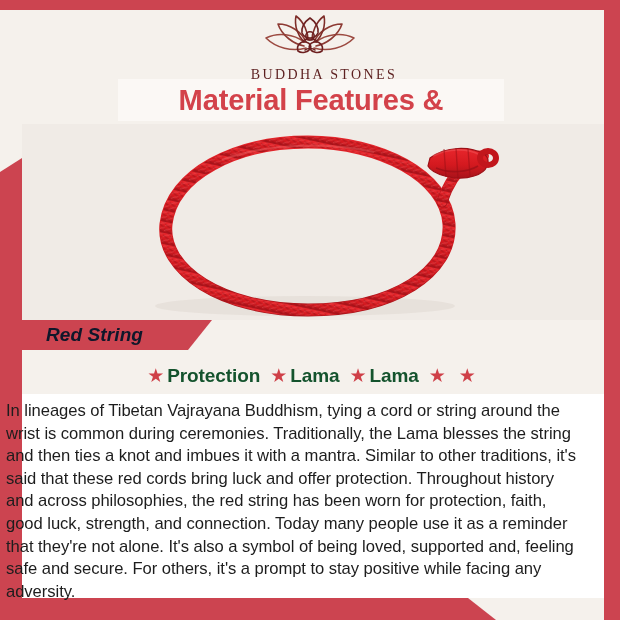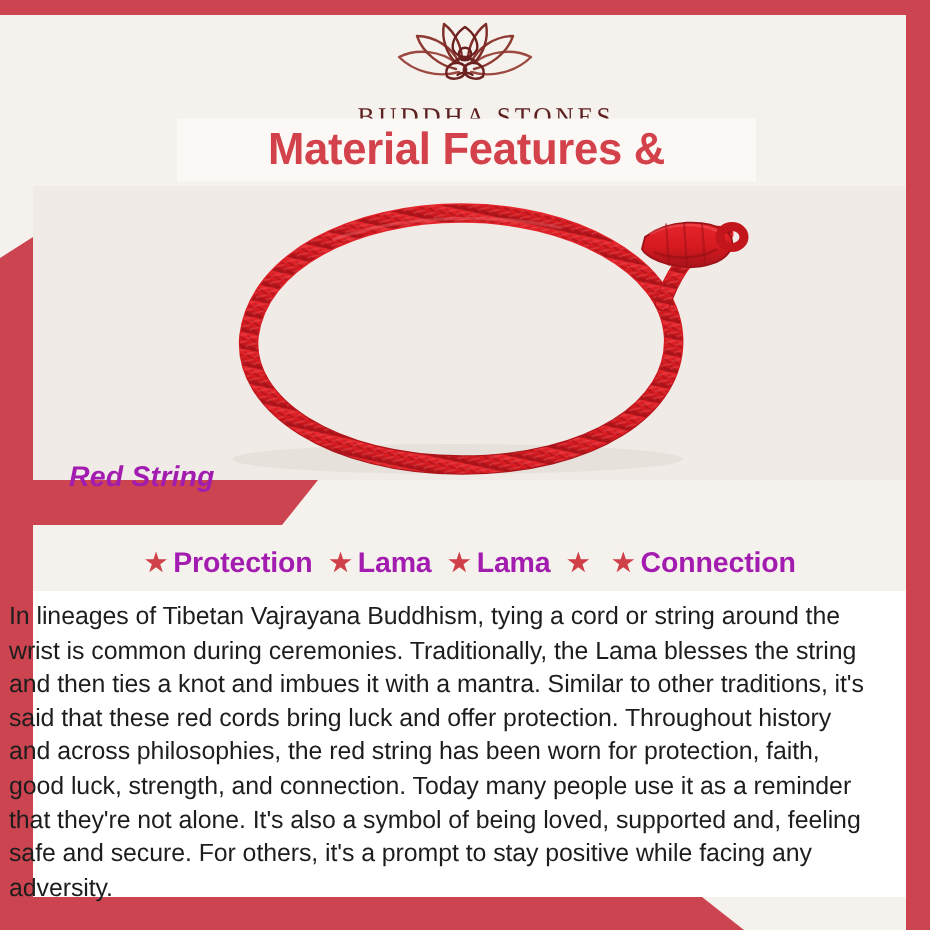--- a/index.html
+++ b/index.html
@@ -59,21 +59,21 @@
   .logo-wrap {
     position: absolute;
     left: 0; top: 12px;
     width: 620px;
     text-align: center;
   }
   .logo-mark { display: block; margin: 0 auto; }
   .logo-word {
     margin-top: 3px;
     font-family: "Liberation Serif", serif;
-    font-size: 17px;
+    font-size: 14px;
     letter-spacing: 2.4px;
     color: #5c1f1f;
     font-weight: 400;
     padding-left: 28px;
   }
 
   
   .title-band {
     position: absolute;
     left: 118px; top: 79px;
@@ -107,28 +107,28 @@
   
   .label-banner {
     position: absolute;
     left: 12px; top: 320px;
     width: 200px; height: 30px;
     background: #cc4450;
     clip-path: polygon(0 0, 100% 0, 176px 100%, 0 100%);
   }
   .label-text {
     position: absolute;
-    left: 46px; top: 304px;
+    left: 46px; top: 320px;
     height: 30px;
     line-height: 30px;
     font-family: "Liberation Sans Narrow", "Liberation Sans", sans-serif;
     font-weight: bold;
     font-style: italic;
     font-size: 19px;
-    color: #a21caf;
+    color: #0f172a;
     letter-spacing: 0.1px;
   }
 
   
   .benefits {
     position: absolute;
     left: 22px; top: 360px;
     width: 582px; height: 32px;
     display: flex;
     align-items: center;
@@ -145,21 +145,21 @@
     font-size: 19px;
     line-height: 1;
     margin-right: 3px;
     position: relative;
     top: -1px;
   }
   .benefit-label {
     font-family: "Liberation Sans Narrow", "Liberation Sans", sans-serif;
     font-weight: bold;
     font-size: 19px;
-    color: #a21caf;
+    color: #14532d;
     letter-spacing: -0.1px;
   }
 
   
   .body-card {
     position: absolute;
     left: 22px; top: 394px;
     width: 582px; height: 204px;
     background: #ffffff;
   }
@@ -278,20 +278,19 @@
     </span>
     <span class="benefit">
       <span class="benefit-star">★</span>
       <span class="benefit-label">Lama</span>
     </span>
     <span class="benefit">
       <span class="benefit-star">★</span>
     </span>
     <span class="benefit">
       <span class="benefit-star">★</span>
-      <span class="benefit-label">Connection</span>
     </span>
   </div>
 
   <div class="body-card"></div>
   <div class="body-text">In lineages of Tibetan Vajrayana Buddhism, tying a cord or string around the wrist is common during ceremonies. Traditionally, the Lama blesses the string and then ties a knot and imbues it with a mantra. Similar to other traditions, it's said that these red cords bring luck and offer protection. Throughout history and across philosophies, the red string has been worn for protection, faith, good luck, strength, and connection. Today many people use it as a reminder that they're not alone. It's also a symbol of being loved, supported and, feeling safe and secure. For others, it's a prompt to stay positive while facing any adversity.</div>
 
 </div>
 
 </body></html>

